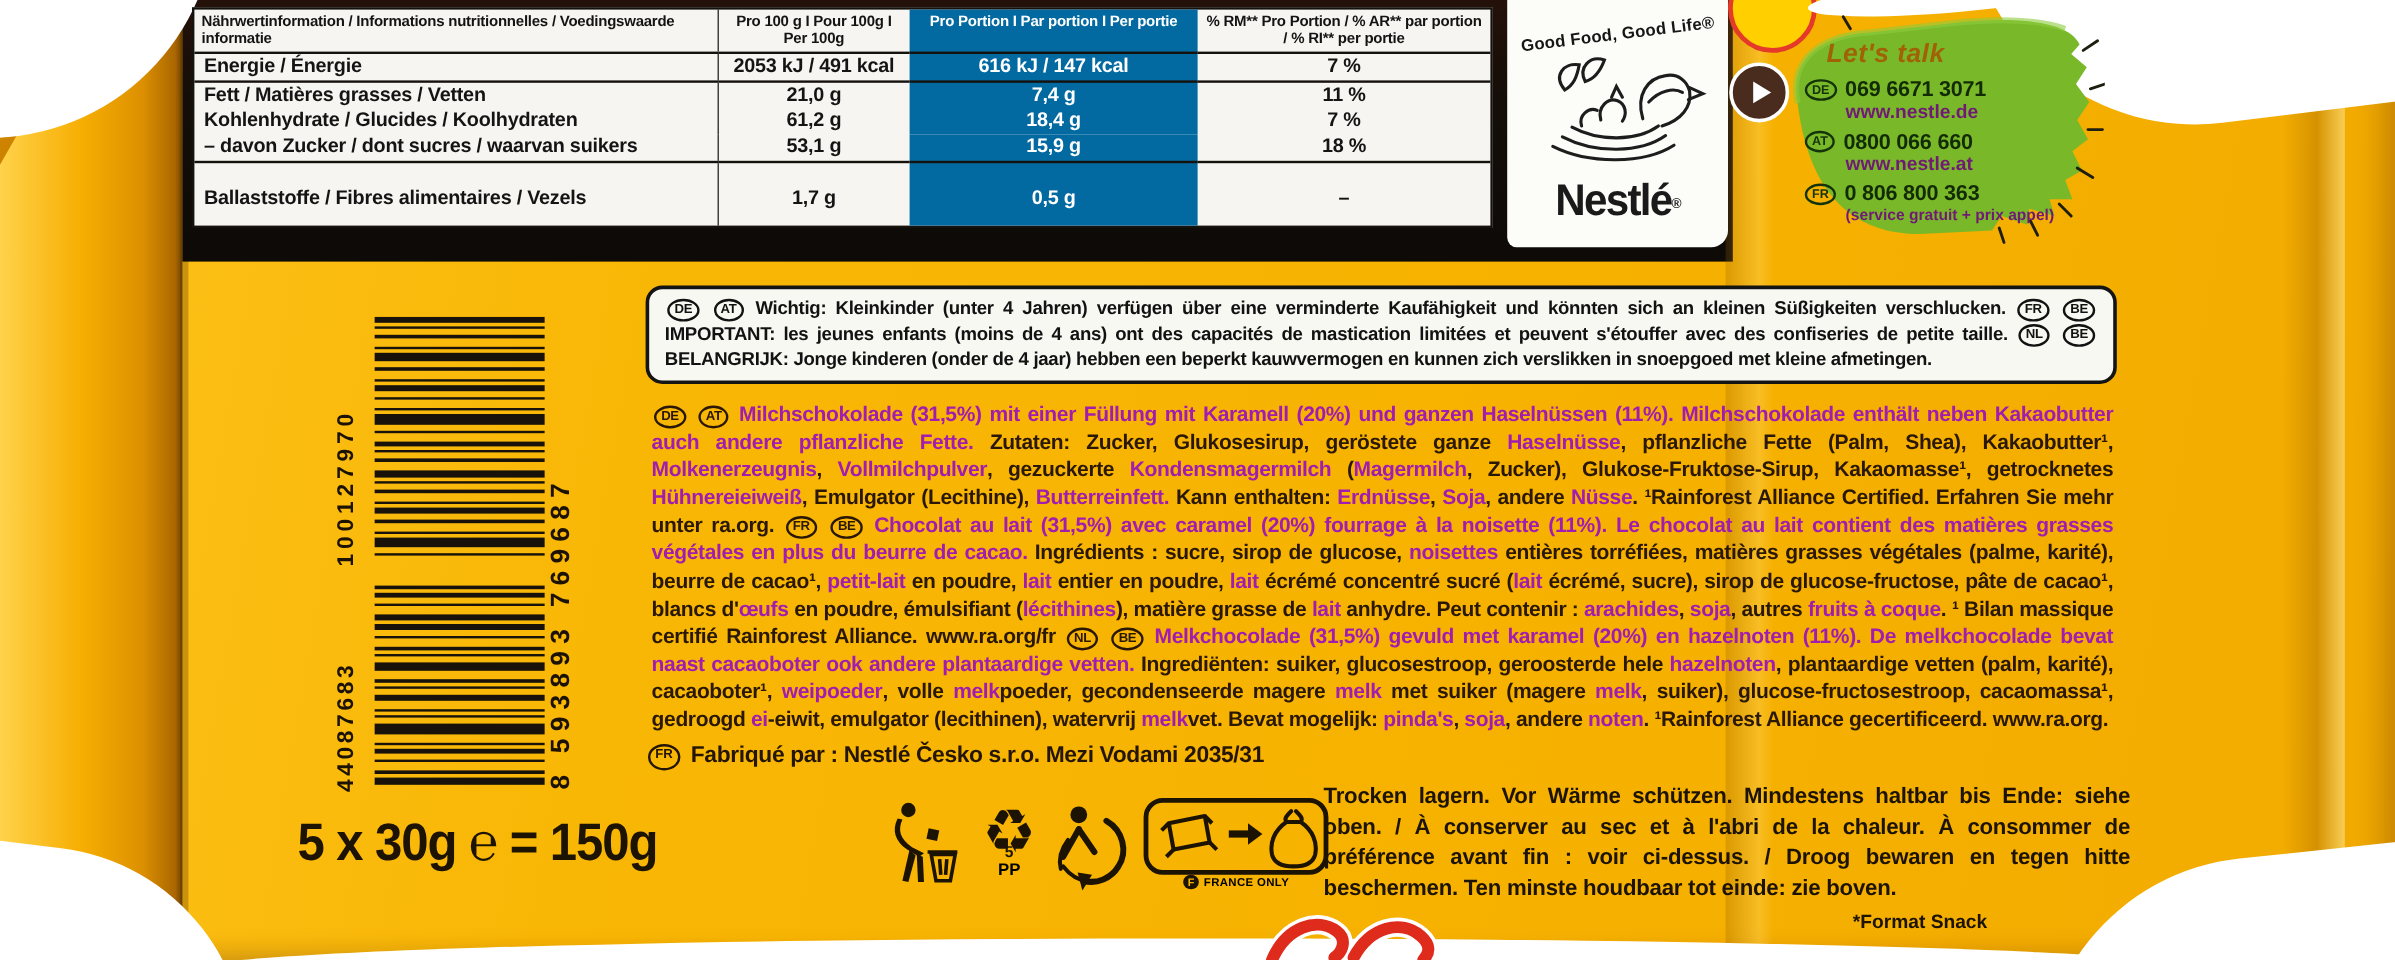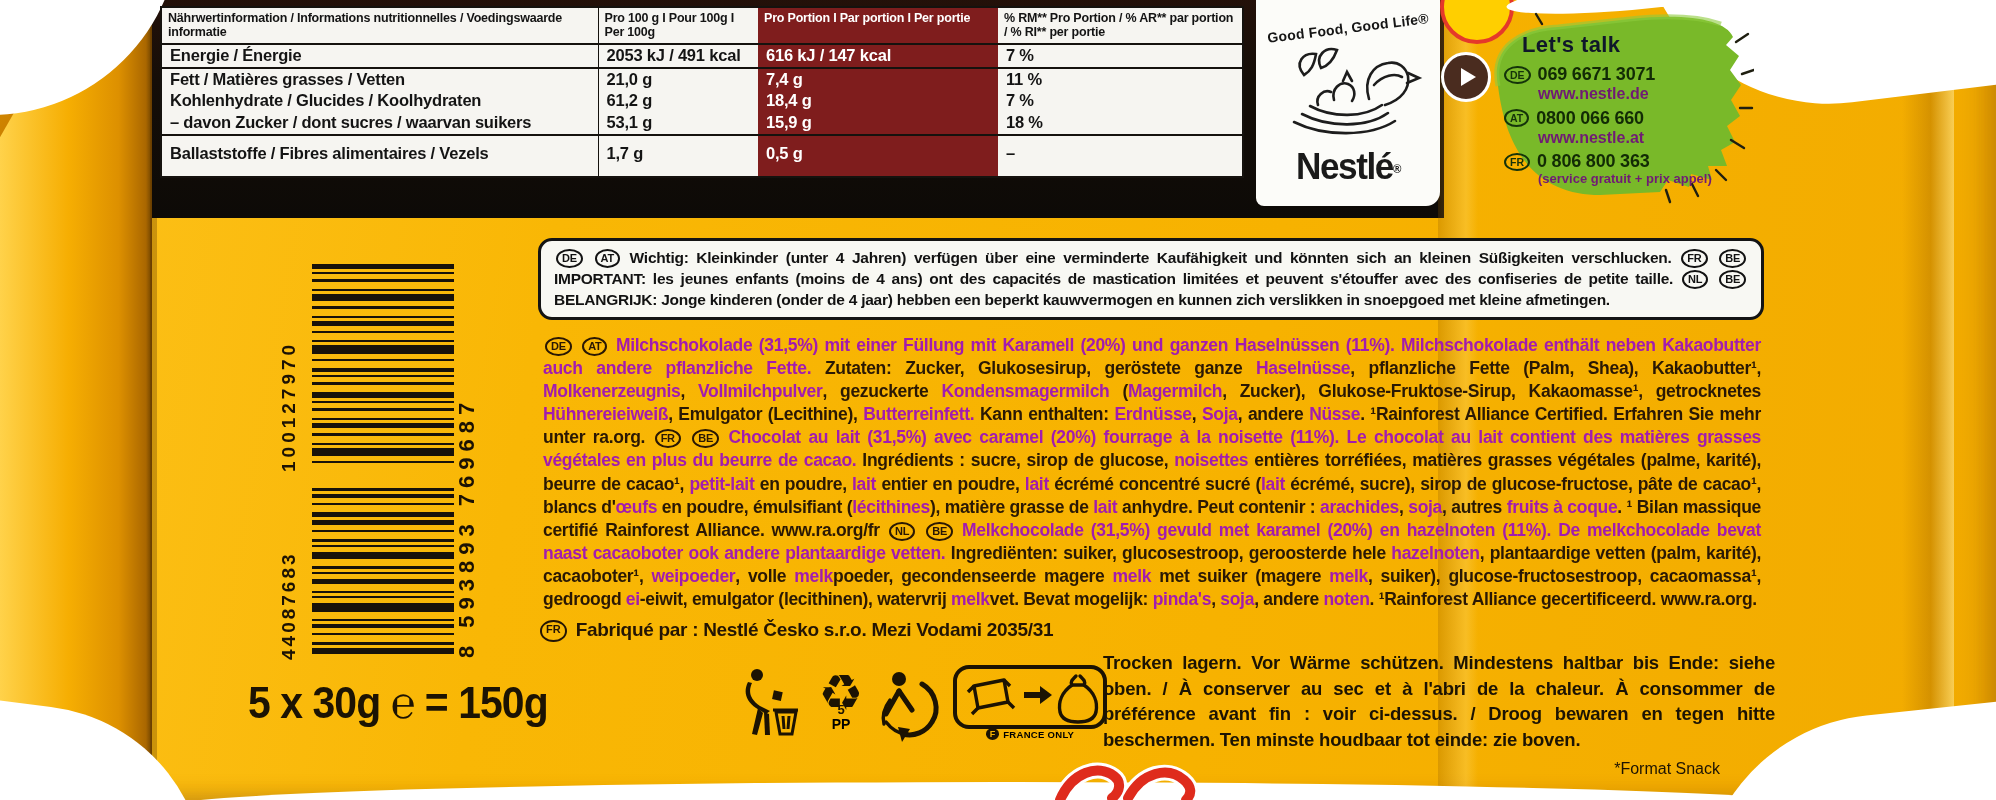--- a/index.html
+++ b/index.html
@@ -32,44 +32,44 @@
   .wbottom{left:160px;bottom:-36px;width:1680px;height:54px;background:#fff;border-radius:50%/26px;}
   .deco-circle{left:1440px;top:-30px;width:66px;height:66px;border-radius:50%;background:#ffcf00;border:4px solid #e5392a;}
   .deco-white{left:1506px;top:-18px;width:250px;height:28px;background:#fff;border-radius:50%;transform:rotate(-5deg);}
 
   
   .ntable-wrap{left:160px;top:6px;width:1080px;border:2px solid #15120e;background:#f6f5f1;}
   table.nt{border-collapse:collapse;table-layout:fixed;width:100%;}
   .nt td,.nt th{padding:1px 8px;vertical-align:top;font-size:16.5px;line-height:1.2;color:#141414;
                 font-weight:600;letter-spacing:-0.2px;text-align:left;}
   .nt th{font-size:12.5px;line-height:1.15;padding:3px 6px;border-bottom:2px solid #15120e;font-weight:700;}
-  .nt .c{}
-  .nt .dk{background:#7f1d1d;color:#fff;font-weight:700;}
+  .nt .c{text-align:center;}
+  .nt .dk{background:#0369a1;color:#fff;font-weight:700;}
   .nt col.c1{width:436px;} .nt col.c2{width:160px;} .nt col.c3{width:240px;} .nt col.c4{width:244px;}
   .nt .v1{border-right:1.5px solid #15120e;}
   .nt tr.hline td{border-bottom:2px solid #15120e;}
   .nt tr.pad td{padding-bottom:20px;}
-  .nt tr.tall td{padding-top:8px;padding-bottom:12px;}
+  .nt tr.tall td{padding-top:20px;padding-bottom:12px;}
 
   
   .npanel{left:1256px;top:0;width:184px;height:206px;background:#fcfcf9;border-radius:0 0 14px 8px;}
   .gfgl{left:4px;top:20px;width:176px;text-align:center;transform:rotate(-7deg);
         font-size:14px;font-weight:700;color:#161616;letter-spacing:.2px;}
   .wordmark{left:0;top:146px;width:184px;text-align:center;font-size:37px;font-weight:700;
         letter-spacing:-1.5px;color:#1a1a1a;transform:scaleX(.95);}
   .reg{font-size:12px;vertical-align:6px;font-weight:700;}
 
   
   .play{left:1441px;top:52px;width:44px;height:44px;border-radius:50%;background:#4a2c1f;border:3px solid #fff;
         display:flex;align-items:center;justify-content:center;}
   .play .tri{width:0;height:0;border-left:15px solid #fff;border-top:9px solid transparent;
         border-bottom:9px solid transparent;margin-left:5px;}
   .leaf{left:1478px;top:12px;width:276px;height:200px;}
   .leaf svg{position:absolute;left:0;top:0;}
-  .lets-talk{position:absolute;left:44px;top:20px;font-size:22px;font-weight:800;color:#0f172a;letter-spacing:.4px;}
+  .lets-talk{position:absolute;left:44px;top:20px;font-size:22px;font-weight:800;color:#a16207;letter-spacing:.4px;font-style:italic;}
   .entries{position:absolute;left:26px;top:52px;}
   .entry{margin-bottom:5px;}
   .erow{display:flex;align-items:center;gap:7px;}
   .ccg{display:inline-block;border:2px solid #14330a;border-radius:50%;padding:0 4px;font-size:10.5px;
        font-weight:800;line-height:14px;color:#14330a;}
   .ephone{font-size:18px;font-weight:800;color:#122b05;letter-spacing:-0.2px;}
   .esite{margin-left:34px;font-size:16px;font-weight:700;color:#701a75;line-height:1.1;}
   .entry.small .esite{font-size:13px;}
 
   
@@ -91,21 +91,21 @@
   .bc-ean{left:454px;top:658px;font-size:22px;letter-spacing:6px;}
 
   
   .weight{left:248px;top:678px;font-size:44px;font-weight:800;color:#1c1303;letter-spacing:-1px;
         transform:scaleX(.93);transform-origin:left;white-space:nowrap;}
   .manu{left:538px;top:618px;display:flex;gap:7px;color:#241504;}
   .manu .cc{margin-top:2px;}
   .manu-lines{font-size:19px;font-weight:600;line-height:1.25;letter-spacing:-0.3px;}
   .storage{left:1103px;top:650px;width:672px;font-size:18.5px;line-height:1.38;color:#1c1303;
         font-weight:600;letter-spacing:-0.2px;text-align:justify;}
-  .fmt{left:1480px;top:760px;width:240px;text-align:right;font-size:16px;font-weight:400;color:#1c1303;}
+  .fmt{left:1480px;top:760px;width:240px;text-align:center;font-size:16px;font-weight:700;color:#1c1303;}
 
   
   .icon{color:#1c1303;}
   .mobius{left:812px;top:666px;width:58px;text-align:center;}
   .mobius .glyph{position:relative;font-size:50px;line-height:54px;color:#1c1303;}
   .mobius .glyph::before{content:"♻";}
   .mobius .num{position:absolute;left:0;top:17px;width:100%;text-align:center;font-size:13px;font-weight:800;}
   .mobius .pp{font-size:14px;font-weight:800;margin-top:-4px;}
   .sortwrap{left:952px;top:664px;width:156px;}
   .sortlabel{display:flex;align-items:center;justify-content:center;gap:4px;margin-top:-6px;}

